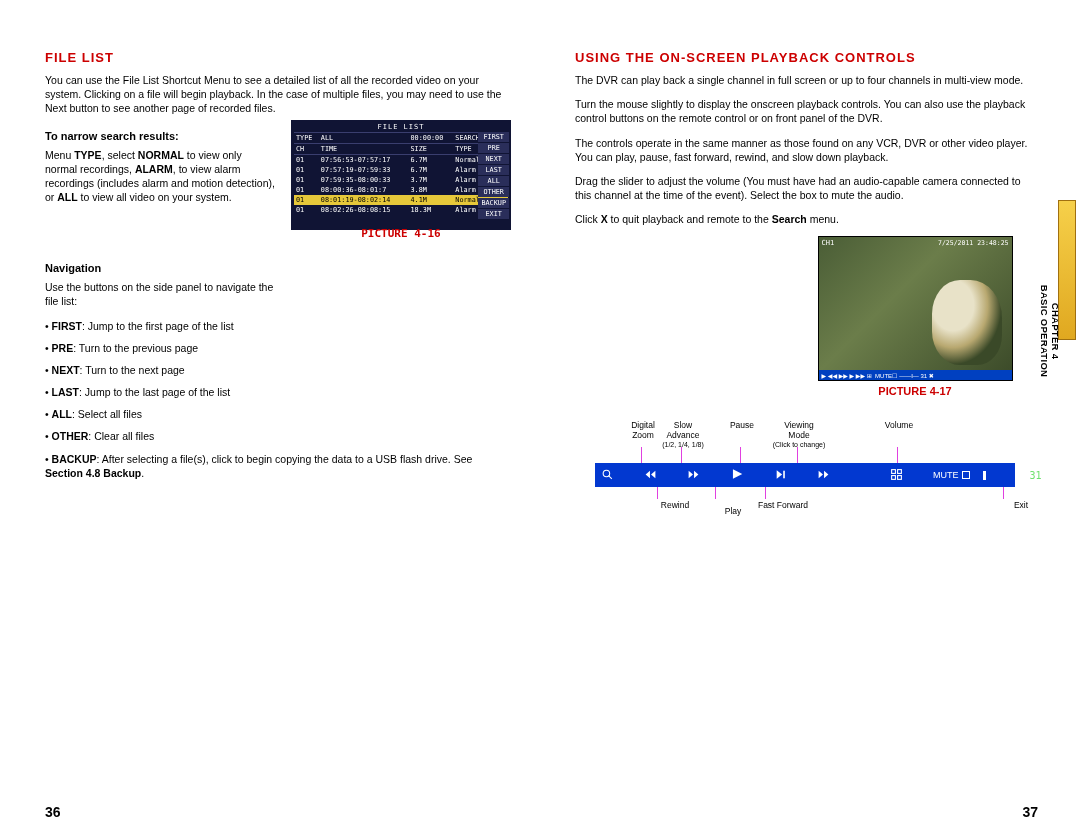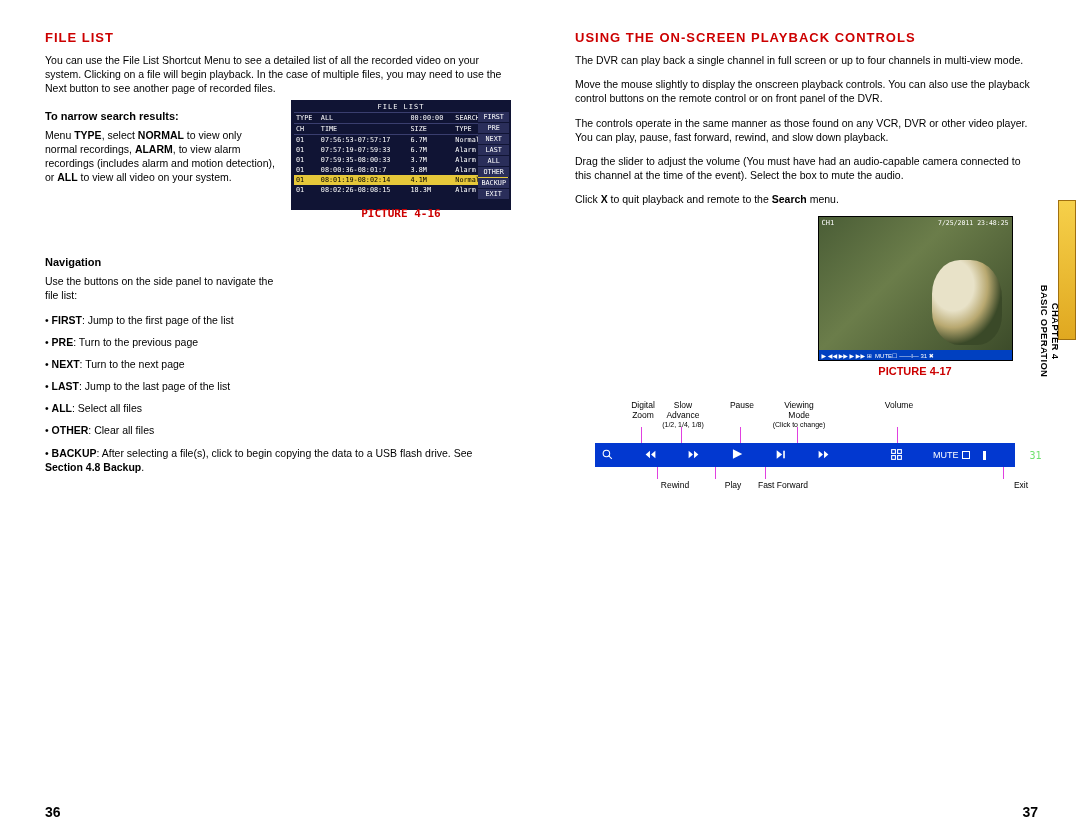--- a/index.html
+++ b/index.html
@@ -6,21 +6,21 @@
   body {
     width: 1080px;
     height: 834px;
     font-family: Arial, Helvetica, sans-serif;
     background: #fff;
     color: #000;
     position: relative;
   }
   .page-wrap {
     display: flex;
-    padding: 30px 45px 20px 45px;
+    padding: 50px 45px 20px 45px;
     gap: 70px;
     height: 790px;
   }
   .col { flex: 1; position: relative; }
   .section-title {
     color: #c00;
     font-size: 13px;
     font-weight: 700;
     letter-spacing: 1px;
     text-transform: uppercase;
@@ -190,37 +190,37 @@
           <div>OTHER</div>
           <div>BACKUP</div>
           <div>EXIT</div>
         </div>
       <div class="pic-label" style="position:absolute; left:0; right:0; bottom:-20px;">PICTURE 4-16</div>
     </div>
 
     <div style="height:28px;"></div>
     <div class="spacer-for-img" style="height:0;"></div>
 
-    <div class="subhead" style="margin-top:34px;">Navigation</div>
+    <div class="subhead" style="margin-top:20px;">Navigation</div>
     <p class="body-text" style="width:230px;">Use the buttons on the side panel to navigate the file list:</p>
     <ul class="nav-list" id="nav-items">
         <li>• <span class="term">FIRST</span>: Jump to the first page of the list</li>
         <li>• <span class="term">PRE</span>: Turn to the previous page</li>
         <li>• <span class="term">NEXT</span>: Turn to the next page</li>
         <li>• <span class="term">LAST</span>: Jump to the last page of the list</li>
         <li>• <span class="term">ALL</span>: Select all files</li>
         <li>• <span class="term">OTHER</span>: Clear all files</li>
         <li>• <span class="term">BACKUP</span>: After selecting a file(s), click to begin copying the data to a USB flash drive. See <b>Section 4.8 Backup</b>.</li>
       </ul>
   </div>
 
   <div class="col">
     <div class="section-title">Using the On-Screen Playback Controls</div>
     <p class="body-text">The DVR can play back a single channel in full screen or up to four channels in multi-view mode.</p>
-    <p class="body-text">Move the mouse slightly to display the onscreen playback controls. You can also use the playback control buttons on the remote control or on front panel of the DVR.</p>
+    <p class="body-text">Turn the mouse slightly to display the onscreen playback controls. You can also use the playback control buttons on the remote control or on front panel of the DVR.</p>
     <p class="body-text">The controls operate in the same manner as those found on any VCR, DVR or other video player. You can play, pause, fast forward, rewind, and slow down playback.</p>
     <p class="body-text">Drag the slider to adjust the volume (You must have had an audio-capable camera connected to this channel at the time of the event). Select the box to mute the audio.</p>
     <p class="body-text">
       <span>Click </span><b>X</b><span> to quit playback and remote to the </span><b>Search</b><span> menu.</span>
     </p>
 
     <div style="margin-left:auto; width:220px; margin-right:10px;">
       <div class="play-shot">
         <div class="overlay-ch">CH1</div>
         <div class="overlay-top">7/25/2011 23:48:25</div>
@@ -280,21 +280,21 @@
           <span>MUTE</span>
           <span class="chk"></span>
         </div>
         <div class="slider-line"></div>
         <span class="vol-num">31</span>
         <span class="x-exit">✖</span>
       </div>
 
       <div id="labels-bot">
           <div class="label-bot" style="left: 40px; top: 74px; width: 80px;">Rewind</div>
-          <div class="label-bot" style="left: 98px; top: 74px; width: 80px;">Play</div>
+          <div class="label-bot" style="left: 98px; top: 80px; width: 80px;">Play</div>
           <div class="label-bot" style="left: 148px; top: 74px; width: 80px;">Fast Forward</div>
           <div class="label-bot" style="left: 386px; top: 74px; width: 80px;">Exit</div>
         </div>
       <div id="leads-bot">
           <div class="lead-bot" style="left: 62px; top: 60px; height: 12px;"></div>
           <div class="lead-bot" style="left: 120px; top: 60px; height: 12px;"></div>
           <div class="lead-bot" style="left: 170px; top: 60px; height: 12px;"></div>
           <div class="lead-bot" style="left: 408px; top: 60px; height: 12px;"></div>
         </div>
     </div>

